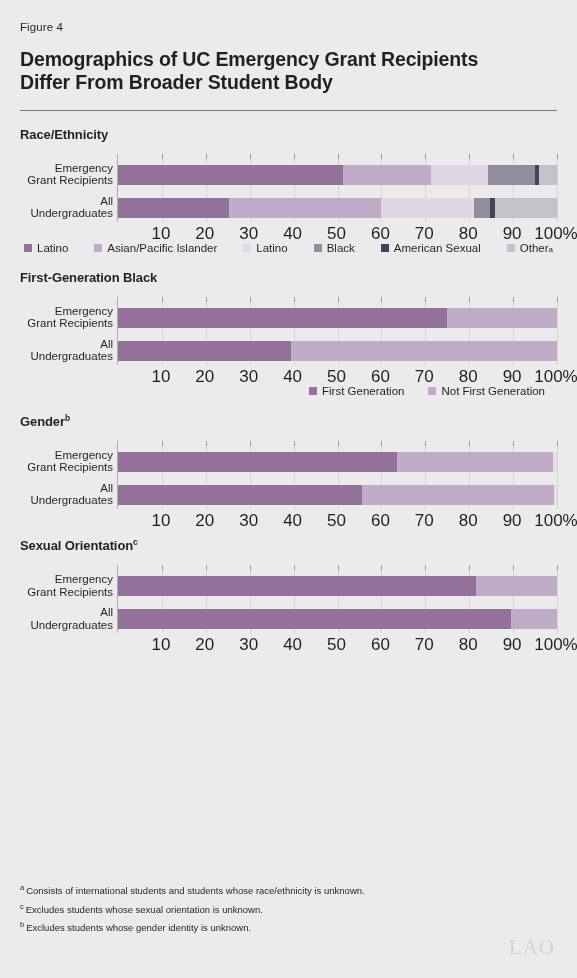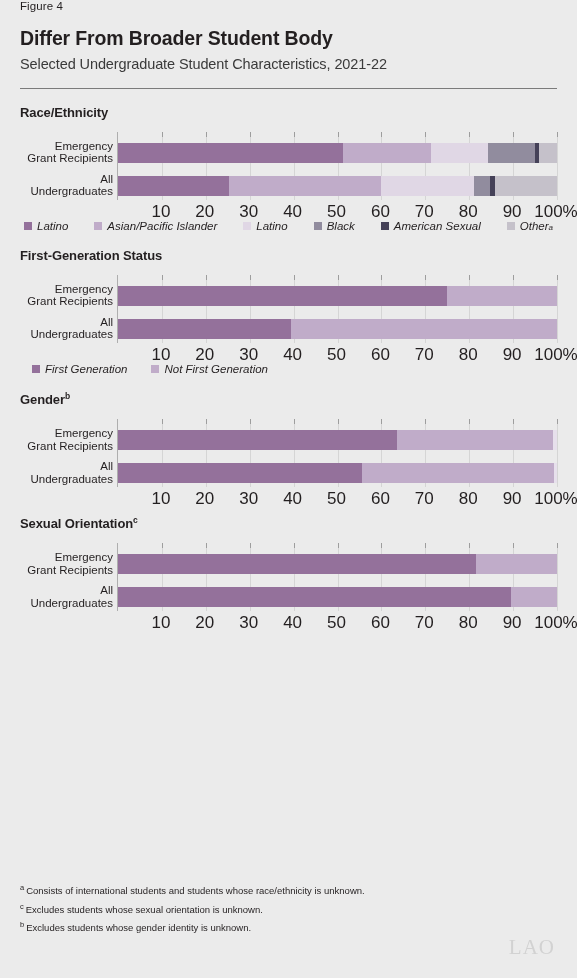--- a/index.html
+++ b/index.html
@@ -20,21 +20,21 @@
     width: 577px;
     height: 978px;
     box-sizing: border-box;
     padding: 0 20px;
   }
 
   
   .fig-label {
     font-size: 11.5px;
     color: #231f20;
-    padding-top: 0;
+    padding-top: 21px;
     letter-spacing: 0.1px;
   }
   .fig-title {
     font-size: 19.5px;
     font-weight: bold;
     line-height: 1.17;
     margin-top: 15px;
     letter-spacing: -0.15px;
   }
   .fig-subtitle {
@@ -131,23 +131,22 @@
     white-space: nowrap;
   }
 
   
   .legend {
     display: flex;
     align-items: baseline;
     margin-top: 8px;
     font-size: 11.5px;
     color: #231f20;
-    font-style: italic;
-  }
-  .legend.center { justify-content: flex-start; }
+  }
+  .legend.center { justify-content: flex-end; }
   .legend.spread { justify-content: space-between; padding: 0 4px; }
   .legend-item {
     display: flex;
     align-items: baseline;
     white-space: nowrap;
   }
   .legend.center .legend-item { margin: 0 12px; }
   .swatch {
     display: inline-block;
     width: 8px;
@@ -183,24 +182,24 @@
   }
 </style>
 </head>
 <body>
 
 <div class="page">
 
   <div class="fig-label">Figure 4</div>
 
   <div class="fig-title">
+    <div>Demographics of UC Emergency Grant Recipients</div>
     <div>Differ From Broader Student Body</div>
   </div>
 
-  <div class="fig-subtitle">Selected Undergraduate Student Characteristics, 2021-22</div>
 
   <div class="rule"></div>
 
   <div id="sections-root">
       <div class="section">
         <div class="sec-title"><span>Race/Ethnicity</span></div>
         <div class="plot">
           <div class="rowlabels">
             <div class="rowlabel r1">
               <div>Emergency</div>
@@ -281,21 +280,21 @@
             <span>American Sexual</span>
           </div>
           <div class="legend-item">
             <span class="swatch" style="background: rgb(197, 193, 202);"></span>
             <span>Other</span>
             <sup>a</sup>
           </div>
         </div>
       </div>
       <div class="section">
-        <div class="sec-title"><span>First-Generation Status</span></div>
+        <div class="sec-title"><span>First-Generation Black</span></div>
         <div class="plot">
           <div class="rowlabels">
             <div class="rowlabel r1">
               <div>Emergency</div>
               <div>Grant Recipients</div>
             </div>
             <div class="rowlabel r2">All Undergraduates</div>
           </div>
           <div class="axisbox">
             <div class="grid" style="left: 43.9px;"></div>

